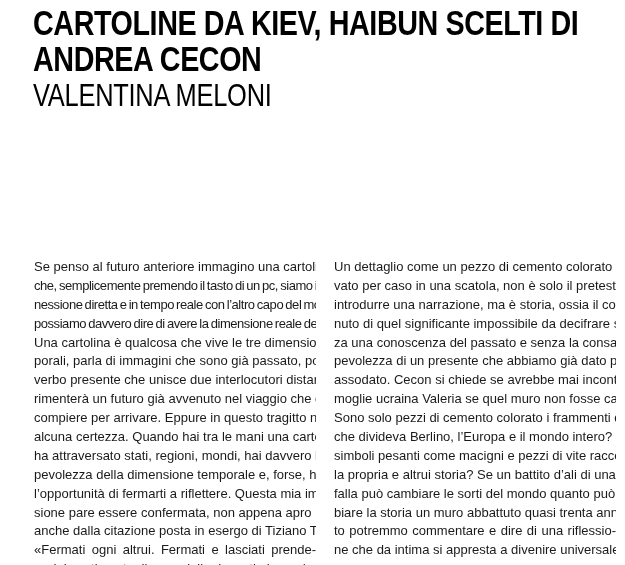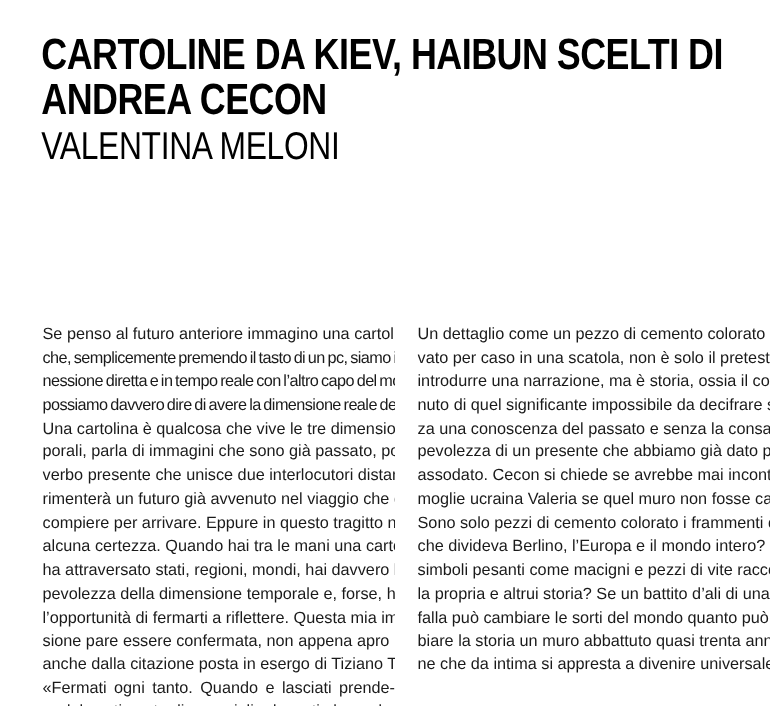--- a/index.html
+++ b/index.html
@@ -10,21 +10,21 @@
     body {
       width: 625px;
       height: 565px;
       overflow: hidden;
       position: relative;
       color: #111111;
     }
     .page-header {
       position: absolute;
       left: 33px;
-      top: 26px;
+      top: 5px;
       width: 580px;
     }
     .title {
       margin: 0;
       font-family: "Liberation Sans", sans-serif;
       font-weight: bold;
       font-size: 35px;
       line-height: 36px;
       letter-spacing: -0.5px;
       transform: scaleX(0.82);
@@ -92,35 +92,36 @@
   <span class="line">porali, parla di immagini che sono già passato, porta un</span>
   <span class="line">verbo presente che unisce due interlocutori distanti e spe-</span>
   <span class="line">rimenterà un futuro già avvenuto nel viaggio che dovrà</span>
   <span class="line">compiere per arrivare. Eppure in questo tragitto non vi è</span>
   <span class="line">alcuna certezza. Quando hai tra le mani una cartolina che</span>
   <span class="line">ha attraversato stati, regioni, mondi, hai davvero la consa-</span>
   <span class="line">pevolezza della dimensione temporale e, forse, hai anche</span>
   <span class="line">l’opportunità di fermarti a riflettere. Questa mia impres-</span>
   <span class="line">sione pare essere confermata, non appena apro il libro,</span>
   <span class="line">anche dalla citazione posta in esergo di Tiziano Terzani:</span>
-  <span class="line">«Fermati ogni tanto. Quando e lasciati prende-</span>
+  <span class="line">«Fermati ogni altrui. Fermati e lasciati prende-</span>
   <span class="line">re dal sentimento di meraviglia davanti al mondo.»</span>
 
 </section>
 
 <section class="column right">
   <span class="line">Un dettaglio come un pezzo di cemento colorato tro-</span>
   <span class="line">vato per caso in una scatola, non è solo il pretesto per</span>
   <span class="line">introdurre una narrazione, ma è storia, ossia il conte-</span>
   <span class="line">nuto di quel  significante impossibile da decifrare sen-</span>
   <span class="line">za una conoscenza del passato e senza la consa-</span>
   <span class="line">pevolezza di un presente che abbiamo già dato per</span>
   <span class="line">assodato. Cecon si chiede se avrebbe mai incontrato la</span>
   <span class="line">moglie ucraina Valeria se quel muro non fosse caduto.</span>
   <span class="line">Sono solo pezzi di cemento colorato i frammenti del muro</span>
   <span class="line">che divideva Berlino, l’Europa e il mondo intero? O sono</span>
   <span class="line">simboli pesanti come macigni e pezzi di vite raccolte del-</span>
   <span class="line">la propria e altrui storia? Se un battito d’ali di una far-</span>
   <span class="line">falla può cambiare le sorti del mondo quanto può cam-</span>
   <span class="line">biare la storia un muro abbattuto quasi trenta anni fa?</span>
+  <span class="line">to potremmo commentare e dire di una riflessio-</span>
   <span class="line">ne che da intima si appresta a divenire universale.</span>
 
 </section>
 
 </body></html>

